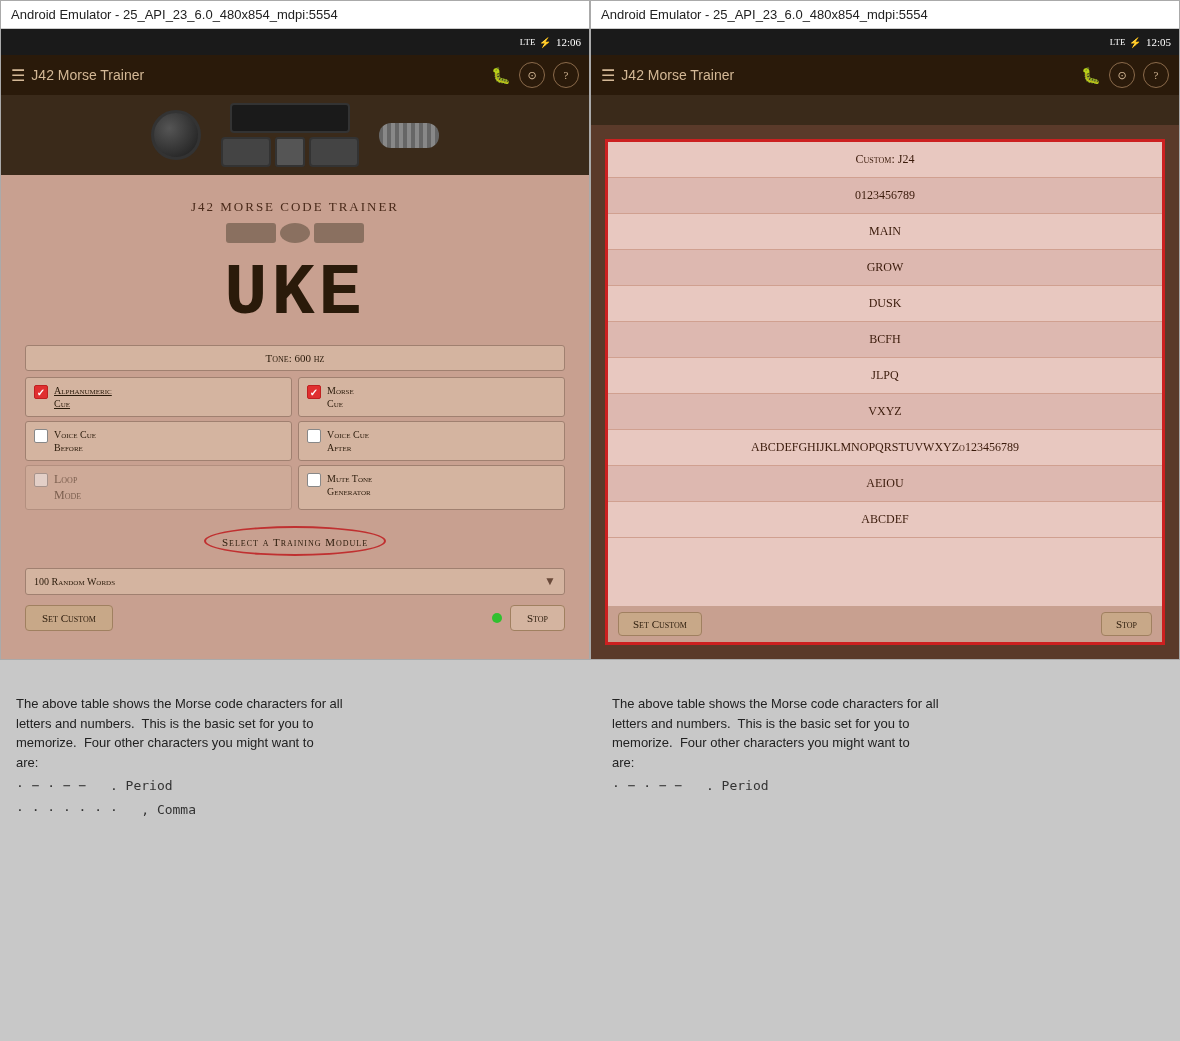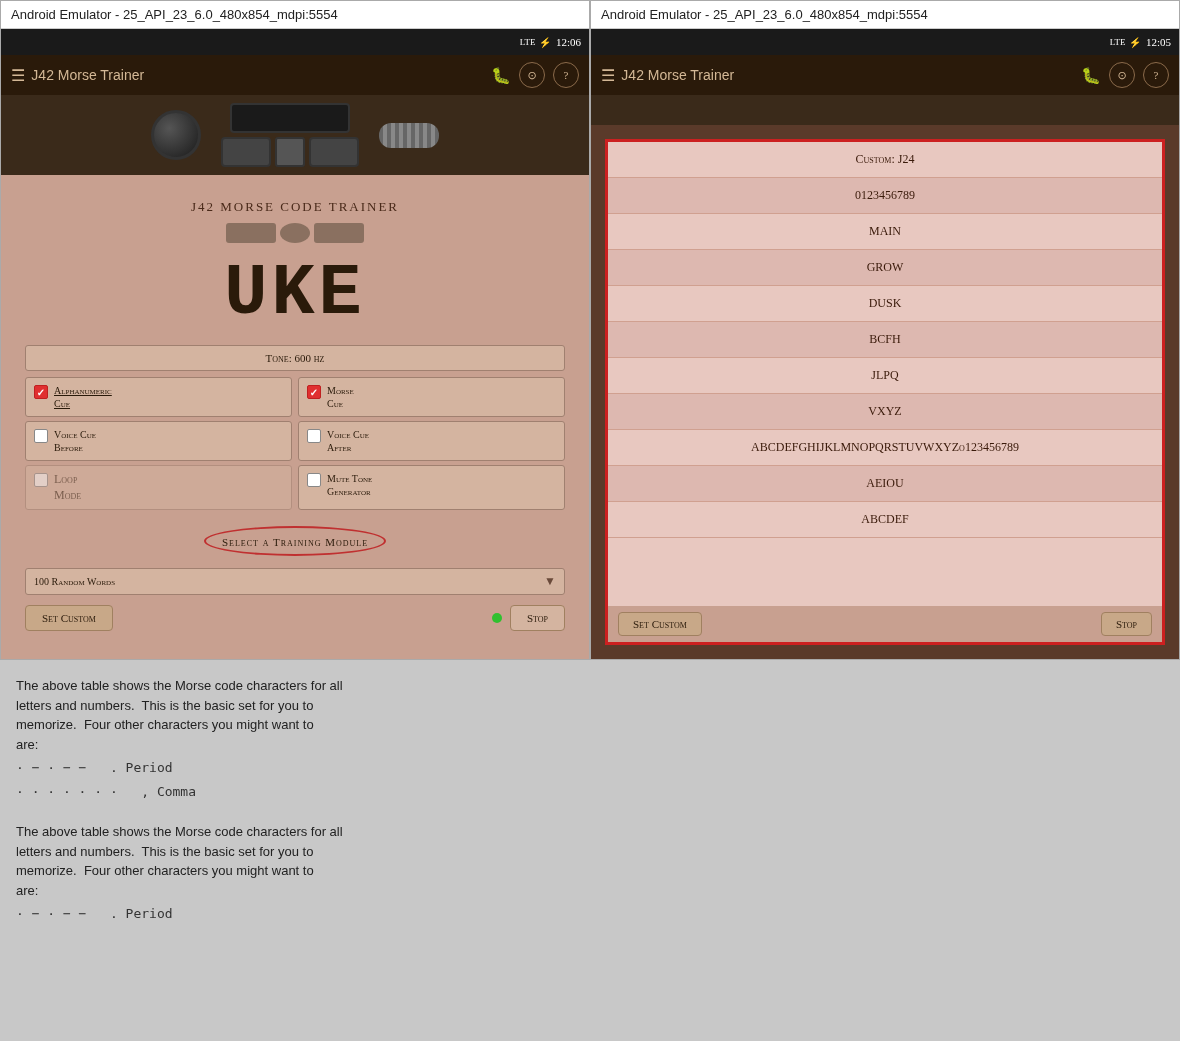--- a/index.html
+++ b/index.html
@@ -367,24 +367,23 @@
       padding: 5px 14px;
       font-size: 11px;
       font-variant: small-caps;
       color: #2a1a0a;
       cursor: pointer;
     }
 
     
     .bottom-text-area {
       display: flex;
-      gap: 1px;
-      padding: 6px 0 0 0;
+      gap: 12px;
+      padding: 24px 0 0 0;
       background: #c8c8c8;
-      flex-direction: column;
     }
 
     .text-panel {
       width: 590px;
       padding: 10px 16px;
       font-size: 13px;
       font-family: Arial, sans-serif;
       color: #222;
       line-height: 1.5;
     }

